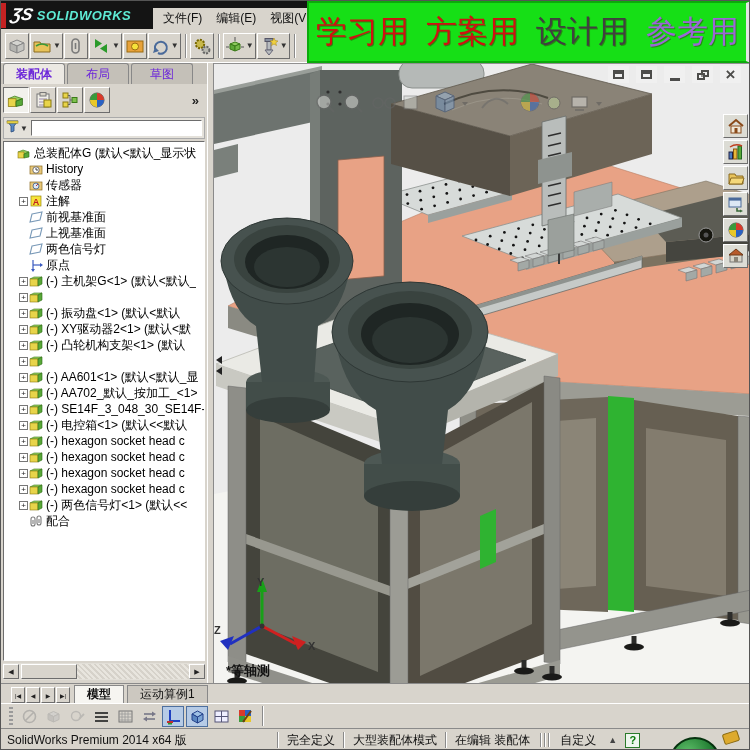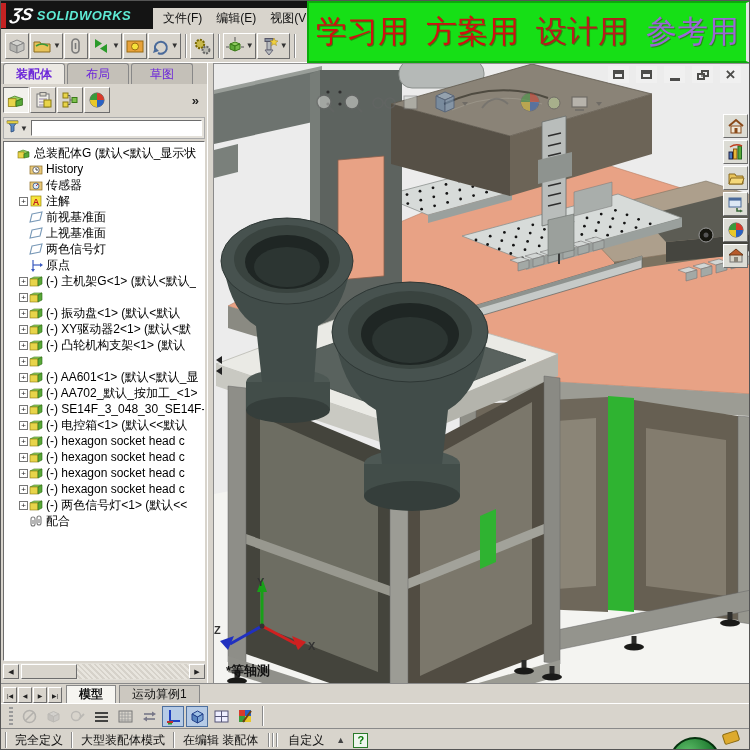--- a/index.html
+++ b/index.html
@@ -69,21 +69,21 @@
   .wc .restore i{position:absolute;display:block;width:8px;height:7px;border:2px solid #4c4c4a;}
   .wc .restore i:first-child{right:0;top:0;}
   .wc .restore i:last-child{left:0;bottom:0;background:rgba(255,255,255,.4);}
   .wc .x{font-size:17px;font-weight:bold;color:#4c4c4a;line-height:14px;}
   .task-pane{position:absolute;left:509px;top:50px;width:27px;display:flex;flex-direction:column;gap:2px;z-index:4;}
   .tp{width:25px;height:24px;background:#dcdcd5;border:1px solid;border-color:#fff #6d6d6d #6d6d6d #fff;display:flex;align-items:center;justify-content:center;}
   .tp svg{width:18px;height:18px;}
   .view-label{position:absolute;left:12px;top:598px;font-size:13px;font-weight:bold;color:#111;}
 
   
-  .bottom-tabs{position:absolute;left:0;top:682px;width:750px;height:20px;background:#d8d4cc;display:flex;align-items:flex-end;padding-left:2px;border-top:1px solid #8a8a8a;}
+  .bottom-tabs{position:absolute;left:0;top:682px;width:750px;height:20px;background:#d8d4cc;display:flex;align-items:flex-end;padding-left:10px;border-top:1px solid #8a8a8a;}
   .navbtn{width:14px;height:16px;background:#d8d4cc;display:flex;align-items:center;justify-content:center;font-size:6px;color:#222;margin-right:1px;}
   .btab{height:18px;padding:0 12px;display:flex;align-items:center;font-size:12px;color:#111;background:#ccc8c0;border:1px solid #888;border-bottom:none;margin-left:3px;}
   .btab.active{background:#f6f5f1;font-weight:bold;}
 
   
   .bottom-toolbar{position:absolute;left:0;top:702px;width:750px;height:25px;background:#d8d4cc;display:flex;align-items:center;padding-left:8px;border-top:1px solid #fff;}
   .grip-v{width:4px;height:18px;margin-right:5px;background:repeating-linear-gradient(#9a9a9a 0 2px,#d8d4cc 2px 4px);}
   .bbtn{width:22px;height:21px;display:flex;align-items:center;justify-content:center;margin-right:2px;}
   .bbtn svg{width:17px;height:17px;}
   .bbtn.disabled{opacity:.45;}
@@ -189,21 +189,21 @@
           <polygon points="15,2 16.2,4.6 19,5 16.8,6.8 17.5,9.5 15,8 12.5,9.5 13.2,6.8 11,5 13.8,4.6" fill="#f0d040" stroke="#a08010" stroke-width=".5"></polygon>
         </svg>
         <span class="dd">▼</span>
       </div>
       <div class="tsep"></div>
     </div>
 
   <div class="banner" id="banner">
       <span style="color: rgb(208, 17, 17);">学习用</span>
       <span style="color: rgb(208, 17, 17);">方案用</span>
-      <span style="color: #b91c1c;">设计用</span>
+      <span style="color: #404040;">设计用</span>
       <span style="color: rgb(154, 102, 214);">参考用</span>
     </div>
 
   <div class="left-panel">
     <div class="ptabs" id="panel-tabs">
         <div class="ptab active">装配体</div>
         <div class="ptab">布局</div>
         <div class="ptab">草图</div>
       </div>
     <div class="fmrow" id="fm-tabs">
@@ -998,20 +998,21 @@
           <rect x="8" y="2" width="6" height="6" fill="#2a62c4"></rect>
           <rect x="2" y="8" width="6" height="6" fill="#3a9a3a"></rect>
           <rect x="8" y="8" width="6" height="6" fill="#e8c82a"></rect>
           <line x1="14" y1="3" x2="6" y2="14" stroke="#704010" stroke-width="2"></line>
         </svg>
       </div>
       <div class="bsep"></div>
     </div>
 
   <div class="statusbar">
+    <span class="sb-app">SolidWorks Premium 2014 x64 版</span>
     <span class="sb-sep"></span>
     <span class="sb-seg">完全定义</span>
     <span class="sb-sep"></span>
     <span class="sb-seg">大型装配体模式</span>
     <span class="sb-sep"></span>
     <span class="sb-seg">在编辑 装配体</span>
     <span class="sb-grip">
         <i></i>
         <i></i>
         <i></i>

